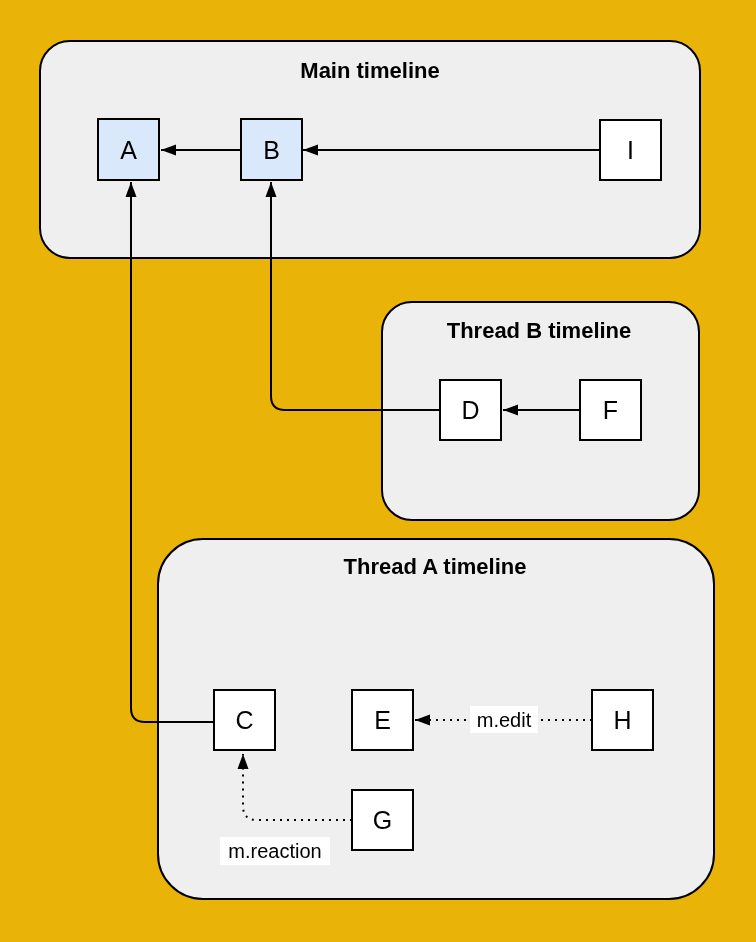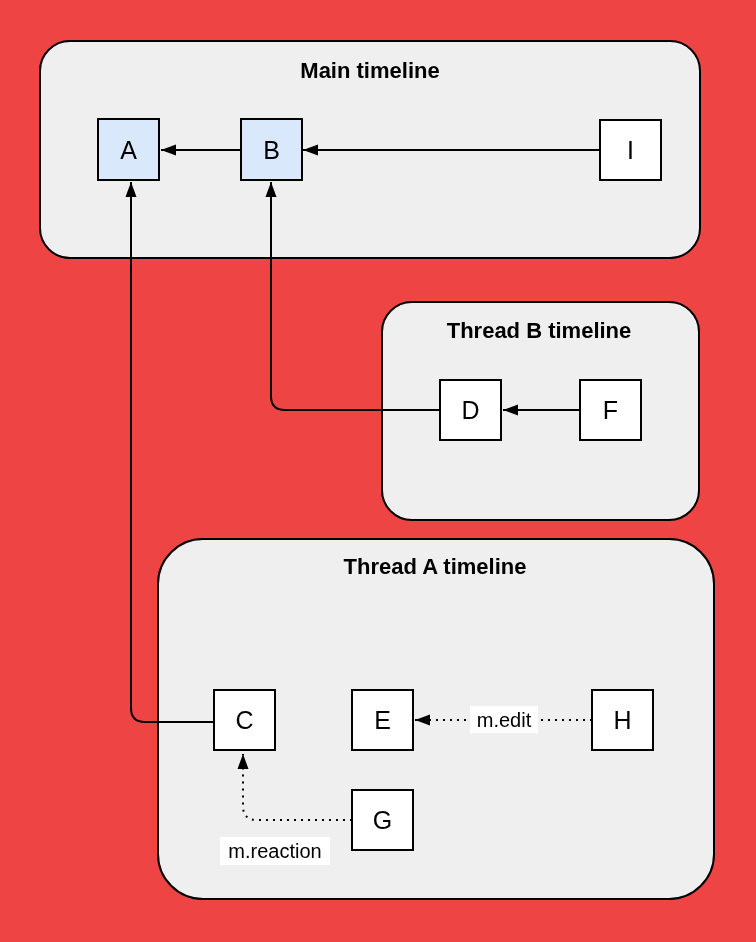--- a/index.html
+++ b/index.html
@@ -4,21 +4,21 @@
 <style>
   html, body {
     margin: 0;
     padding: 0;
     background: #ffffff;
   }
   .canvas {
     width: 756px;
     height: 942px;
     position: relative;
-    background: #ef4444;
+    background: #eab308;
     font-family: "Liberation Sans", "DejaVu Sans", sans-serif;
     text-decoration: underline;
   }
   svg { display: block; }
   .container-box {
     stroke: #000000;
     stroke-width: 2;
   }
   .node-box {
     stroke: #000000;

